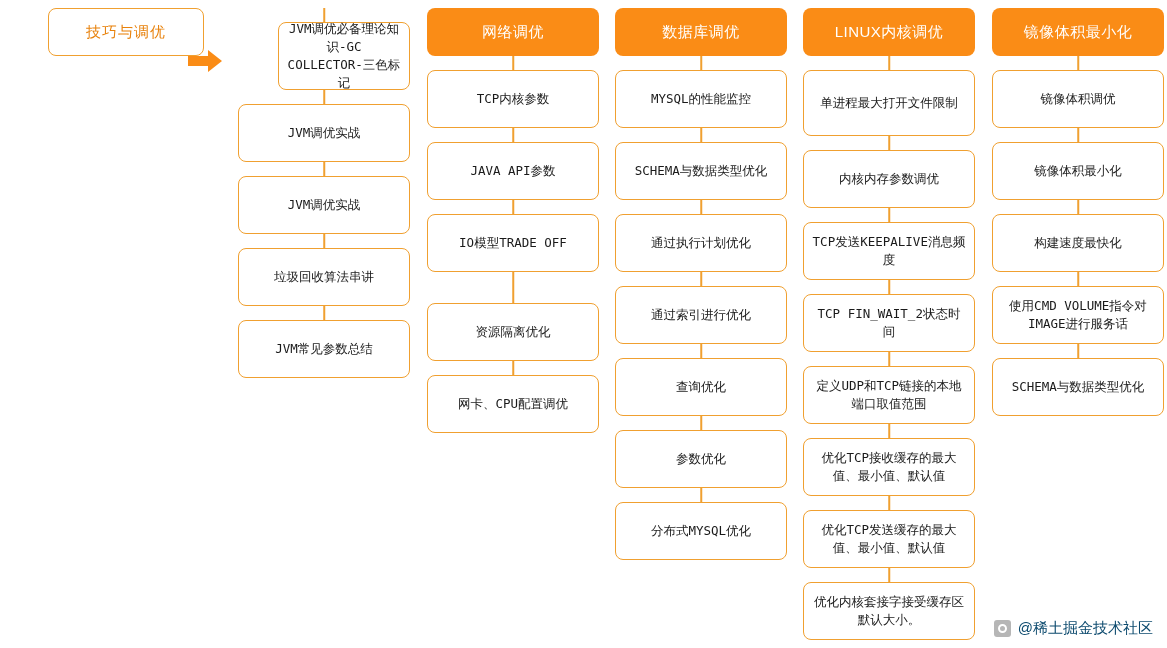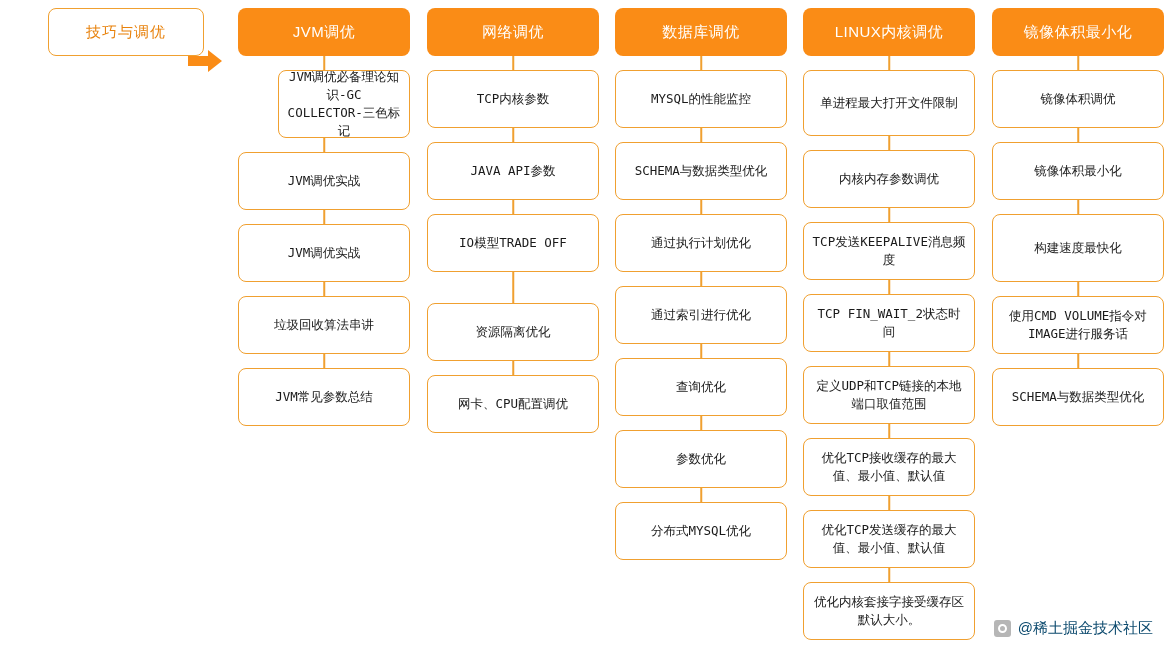--- a/index.html
+++ b/index.html
@@ -147,23 +147,20 @@
   <div class="root-box">
     <span>技巧与调优</span>
   </div>
 
   <svg class="arrow" viewBox="0 0 34 22" xmlns="http://www.w3.org/2000/svg">
     <path d="M0 6 L20 6 L20 0 L34 11 L20 22 L20 16 L0 16 Z" fill="#fa8c16"></path>
   </svg>
 
   <div id="columns-host">
       <div class="column" style="left: 238px;">
-        <div class="col-head">
-          <span>JVM调优</span>
-        </div>
         <div class="nodes-wrap">
           <div class="vline" style="top: -14px; height: 331px;"></div>
           <div class="node" style="height: 68px; margin-left: 40px;">
             <span>JVM调优必备理论知识-GC COLLECTOR-三色标记</span>
           </div>
           <div class="node" style="height: 58px;">
             <span>JVM调优实战</span>
           </div>
           <div class="node" style="height: 58px;">
             <span>JVM调优实战</span>
@@ -265,21 +262,21 @@
           <span>镜像体积最小化</span>
         </div>
         <div class="nodes-wrap">
           <div class="vline" style="top: -14px; height: 331px;"></div>
           <div class="node" style="height: 58px;">
             <span>镜像体积调优</span>
           </div>
           <div class="node" style="height: 58px;">
             <span>镜像体积最小化</span>
           </div>
-          <div class="node" style="height: 68px;">
+          <div class="node" style="height: 58px;">
             <span>构建速度最快化</span>
           </div>
           <div class="node" style="height: 58px;">
             <span>使用CMD VOLUME指令对IMAGE进行服务话</span>
           </div>
           <div class="node" style="height: 58px;">
             <span>SCHEMA与数据类型优化</span>
           </div>
         </div>
       </div>

